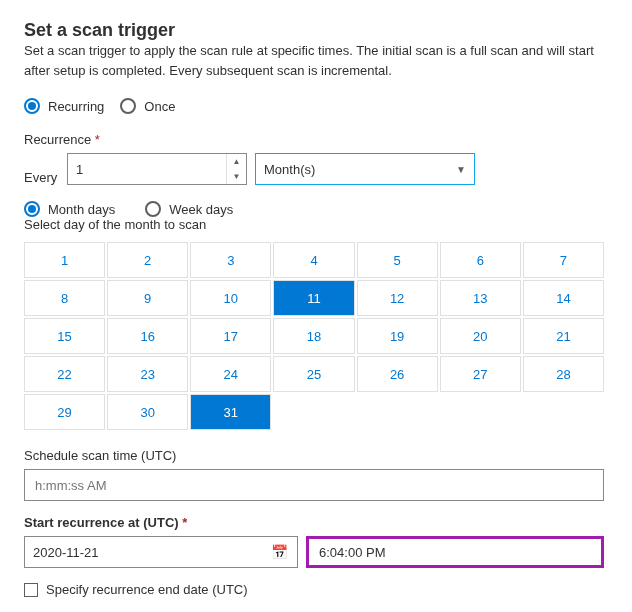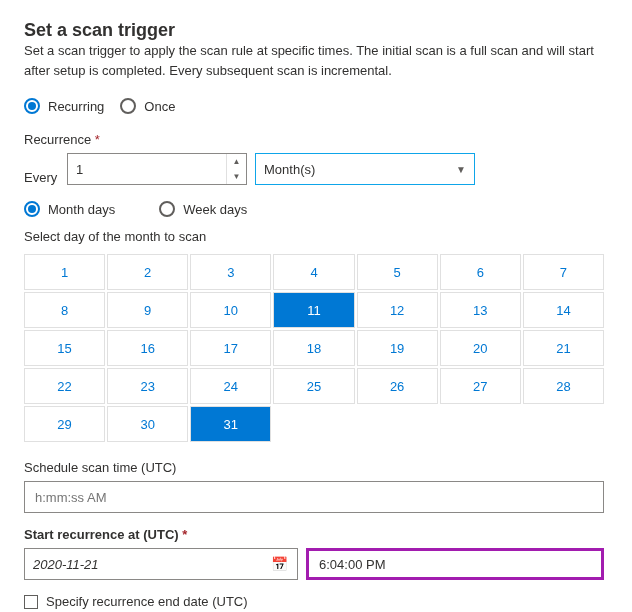--- a/index.html
+++ b/index.html
@@ -133,22 +133,21 @@
     .select-arrow {
       position: absolute;
       right: 8px;
       pointer-events: none;
       font-size: 10px;
       color: #605e5c;
     }
     .days-radio-group {
       display: flex;
       align-items: flex-start;
-      gap: 44px;
-      margin-bottom: 12px;
+      gap: 30px;
     }
     .section-label {
       font-size: 13px;
       color: #323130;
       margin-bottom: 10px;
     }
     .calendar-grid {
       display: grid;
       grid-template-columns: repeat(7, 1fr);
       gap: 2px;
@@ -213,21 +212,20 @@
       position: relative;
     }
     .date-input-wrapper input {
       border: none;
       outline: none;
       flex: 1;
       padding: 0 8px;
       font-size: 13px;
       height: 100%;
       color: #323130;
-      font-style: italic;
     }
     .cal-icon {
       padding: 0 8px;
       color: #605e5c;
       font-size: 14px;
       cursor: pointer;
     }
     .time-right-input {
       flex: 1;
       height: 32px;

